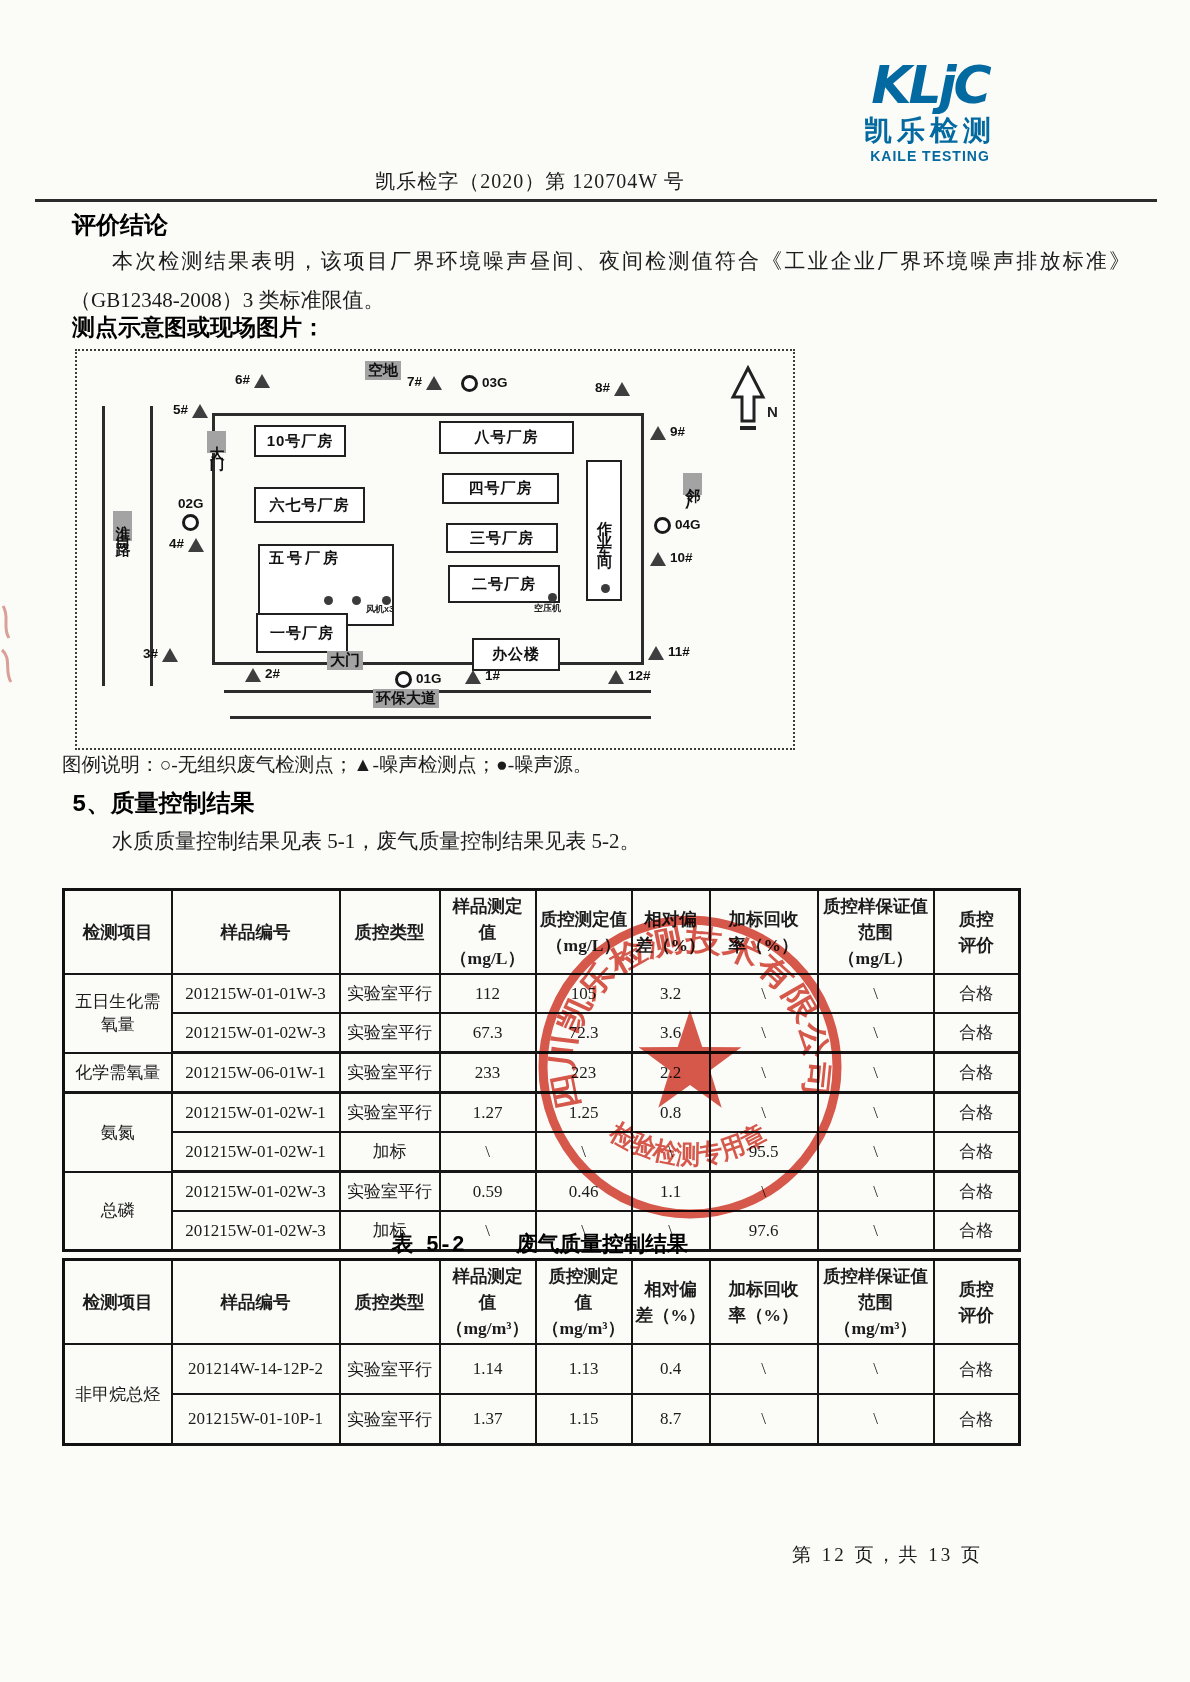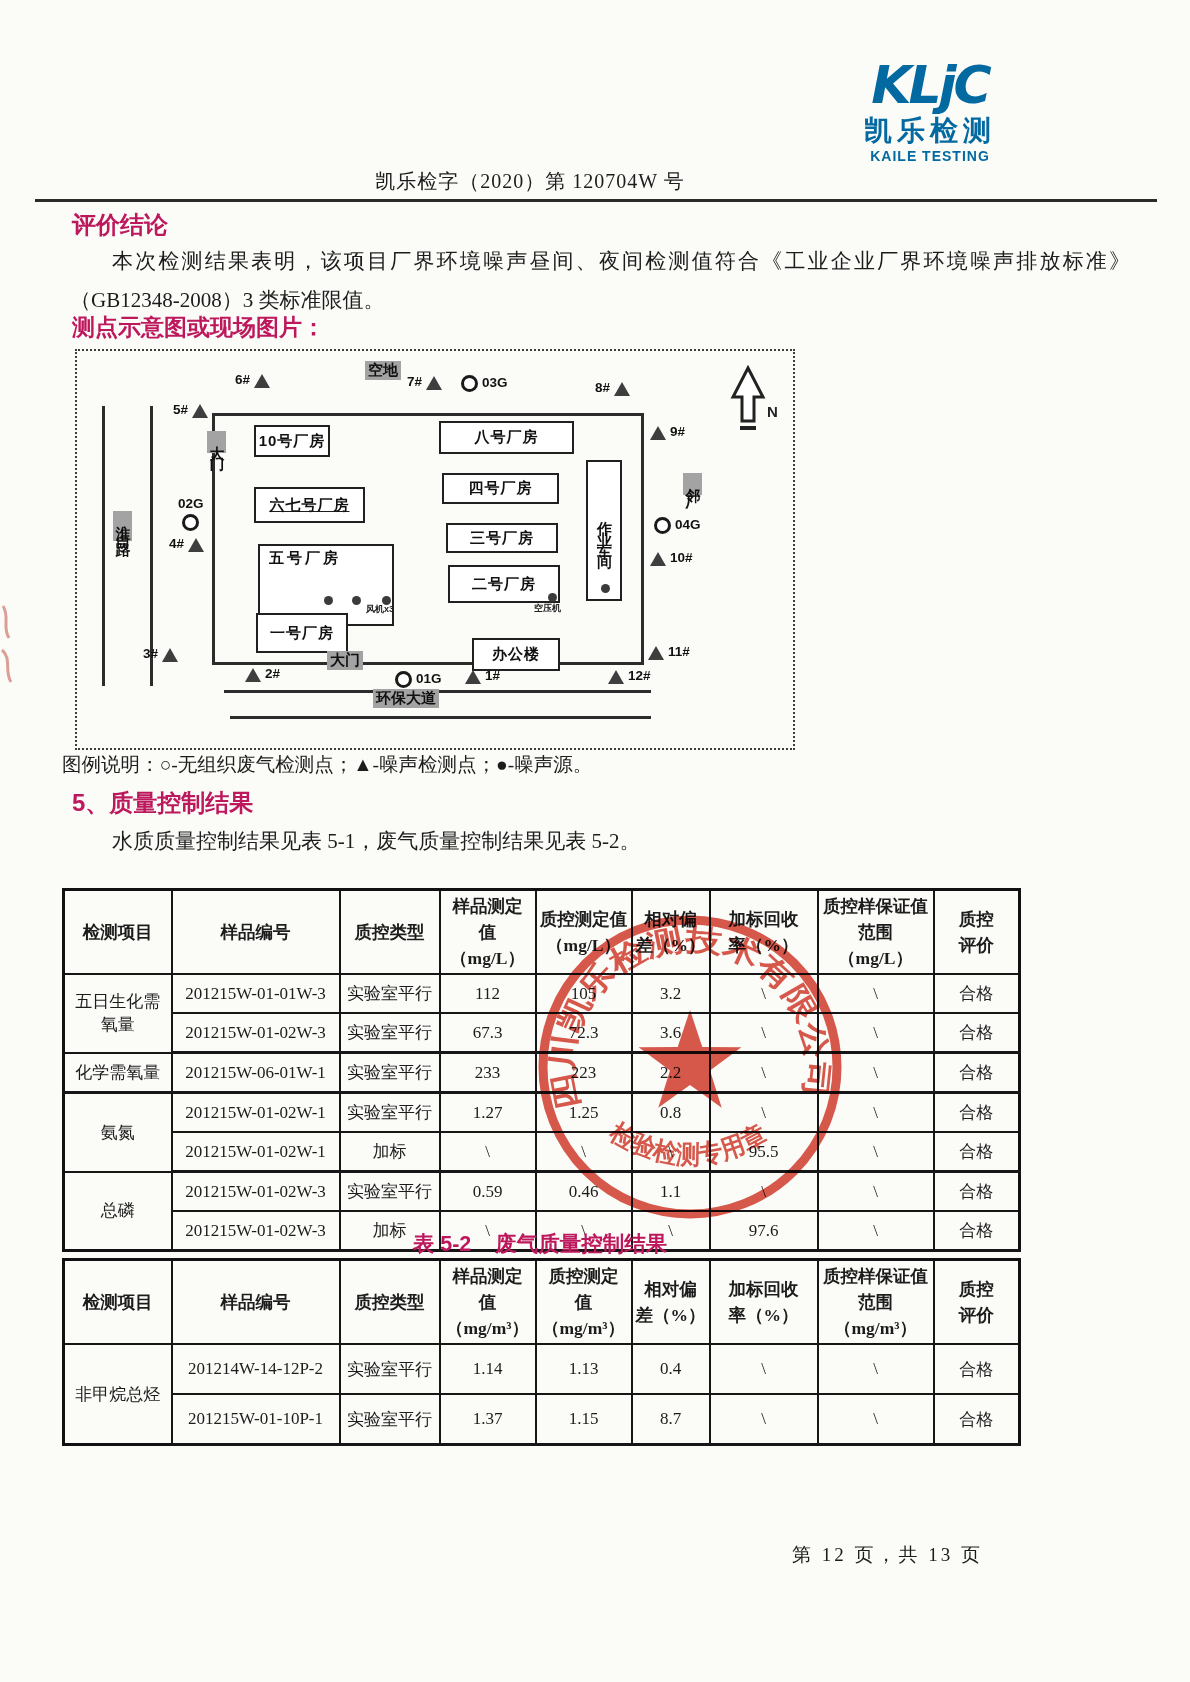--- a/index.html
+++ b/index.html
@@ -11,21 +11,21 @@
   .logo-block{position:absolute;left:845px;top:56px;width:170px;text-align:center;color:#0369a1;}
   .logo-mark{font-family:"DejaVu Sans","Liberation Sans",sans-serif;font-style:italic;font-weight:900;
              font-size:52px;line-height:58px;letter-spacing:-3px;}
   .logo-cn{font-family:"Liberation Sans",sans-serif;font-weight:900;font-size:28px;line-height:34px;letter-spacing:5px;}
   .logo-en{font-family:"Liberation Sans",sans-serif;font-weight:700;font-size:14px;line-height:17px;letter-spacing:1px;}
   .doc-number{position:absolute;left:0;top:168px;width:1190px;text-align:center;transform:translateX(-65px);
               font-size:20px;letter-spacing:1px;}
   .header-rule{position:absolute;left:35px;top:199px;width:1122px;height:3px;background:#2b2b2b;}
 
   
-  .h-black{font-family:Liberation Sans, sans-serif;font-weight:700;color:#be185d;}
+  .h-black{font-family:Liberation Mono, monospace;font-weight:700;color:#000000;}
   .conclusion-heading{left:72px;top:209px;font-size:24px;}
   .conclusion-body{left:70px;top:242px;width:1060px;font-size:21px;line-height:39px;
                    text-indent:2em;text-align:justify;}
   .map-heading{left:72px;top:312px;font-size:23px;}
   .legend{left:62px;top:751px;font-size:19.5px;}
   .sec5-heading{left:72px;top:787px;font-size:24px;}
   .sec5-intro{left:70px;top:827px;width:1000px;font-size:21px;text-indent:2em;}
   .tbl-title{position:absolute;left:62px;width:956px;text-align:center;font-size:21.5px;white-space:pre;}
   .t51-title{top:857px;}
   .t52-title{top:1229px;}
@@ -101,27 +101,27 @@
       <div class="hl" style="left:135px;top:311px;width:432px;"></div>
       <div class="hl" style="left:147px;top:339px;width:427px;"></div>
       <div class="hl" style="left:153px;top:365px;width:421px;"></div>
 
       <svg class="north" width="56" height="70" viewBox="0 0 56 70">
         <path d="M21 3 L36 32 L27 32 L27 56 L15 56 L15 32 L6 32 Z" fill="#fff" stroke="#222" stroke-width="3"></path>
         <path d="M13 63 L29 63" stroke="#222" stroke-width="4"></path>
         <text x="40" y="52" font-size="15" font-weight="bold" fill="#222" font-family="'Liberation Sans',sans-serif">N</text>
       </svg>
 
-    <div class="building" style="left: 177px; top: 74px; width: 76px; height: 32px; text-align: center;">
+    <div class="building" style="left: 177px; top: 74px; width: 92px; height: 32px; text-align: center;">
           <div class="b-label">10号厂房</div>
         </div>
         <div class="building" style="left: 362px; top: 70px; width: 135px; height: 33px;">
           <div class="b-label">八号厂房</div>
         </div>
-        <div class="building" style="left: 177px; top: 136px; width: 111px; height: 36px; text-decoration: underline;">
+        <div class="building" style="left: 177px; top: 136px; width: 111px; height: 36px;">
           <div class="b-label">六七号厂房</div>
         </div>
         <div class="building" style="left: 365px; top: 122px; width: 117px; height: 31px;">
           <div class="b-label">四号厂房</div>
         </div>
         <div class="building" style="left: 369px; top: 172px; width: 112px; height: 30px;">
           <div class="b-label">三号厂房</div>
         </div>
         <div class="building" style="left: 181px; top: 193px; width: 136px; height: 82px;">
           <div class="b-label corner">五号厂房</div>

